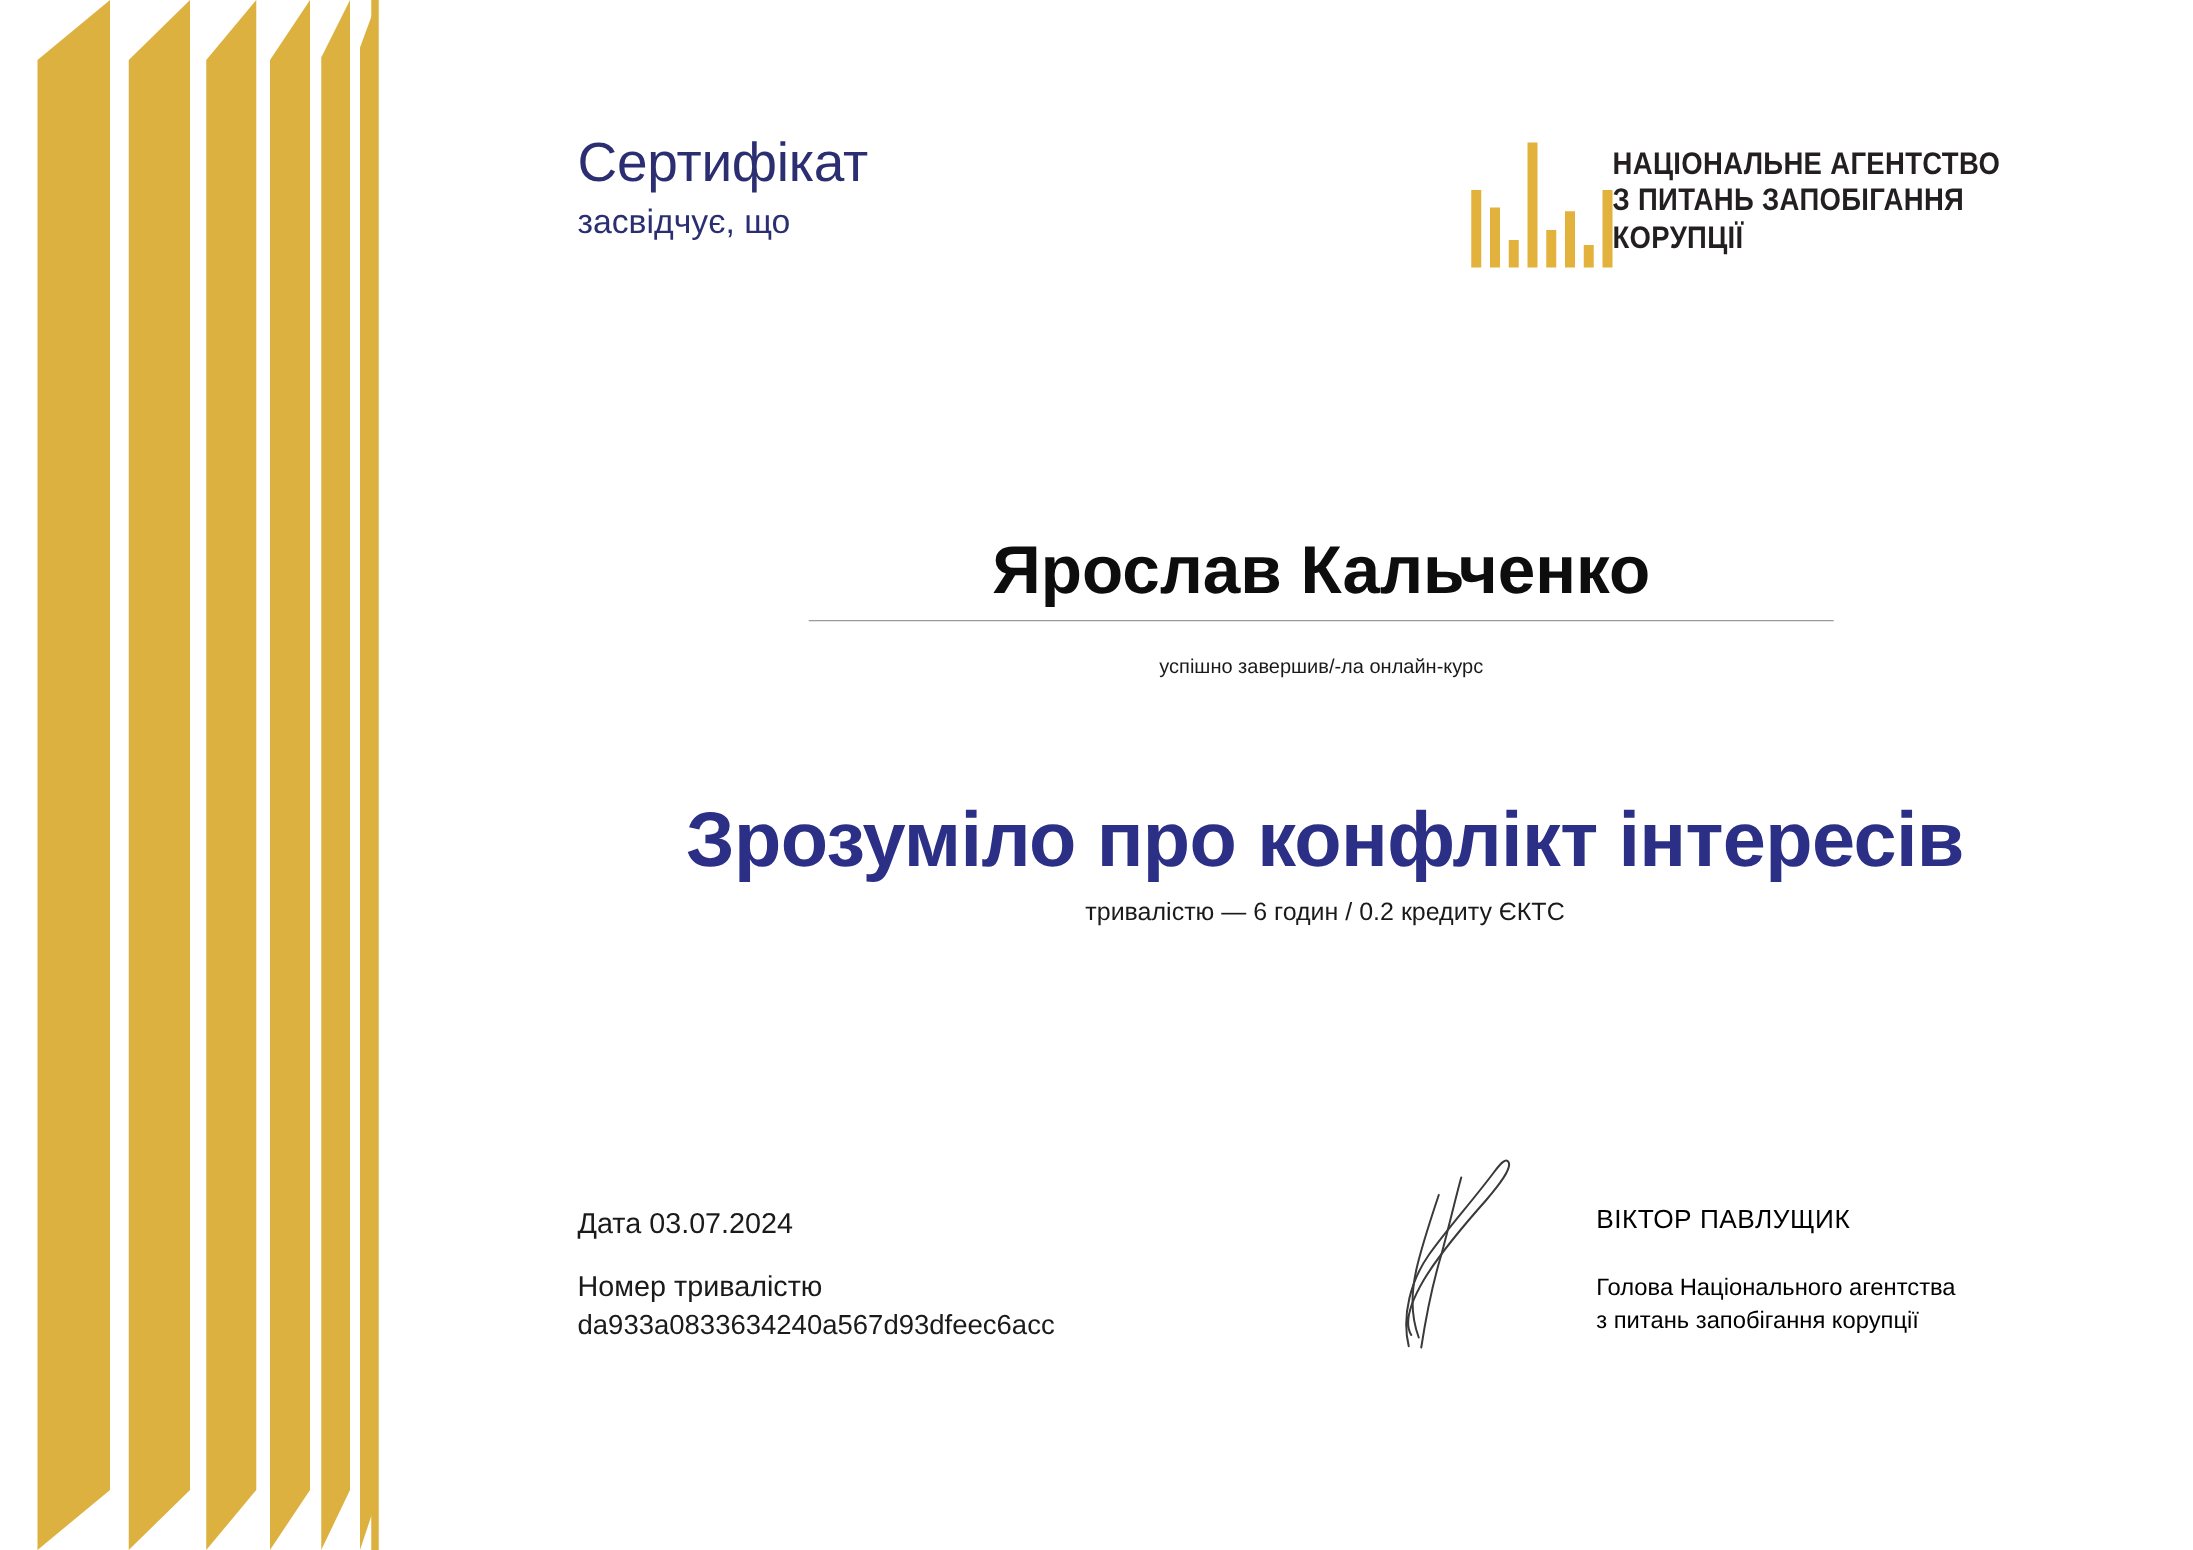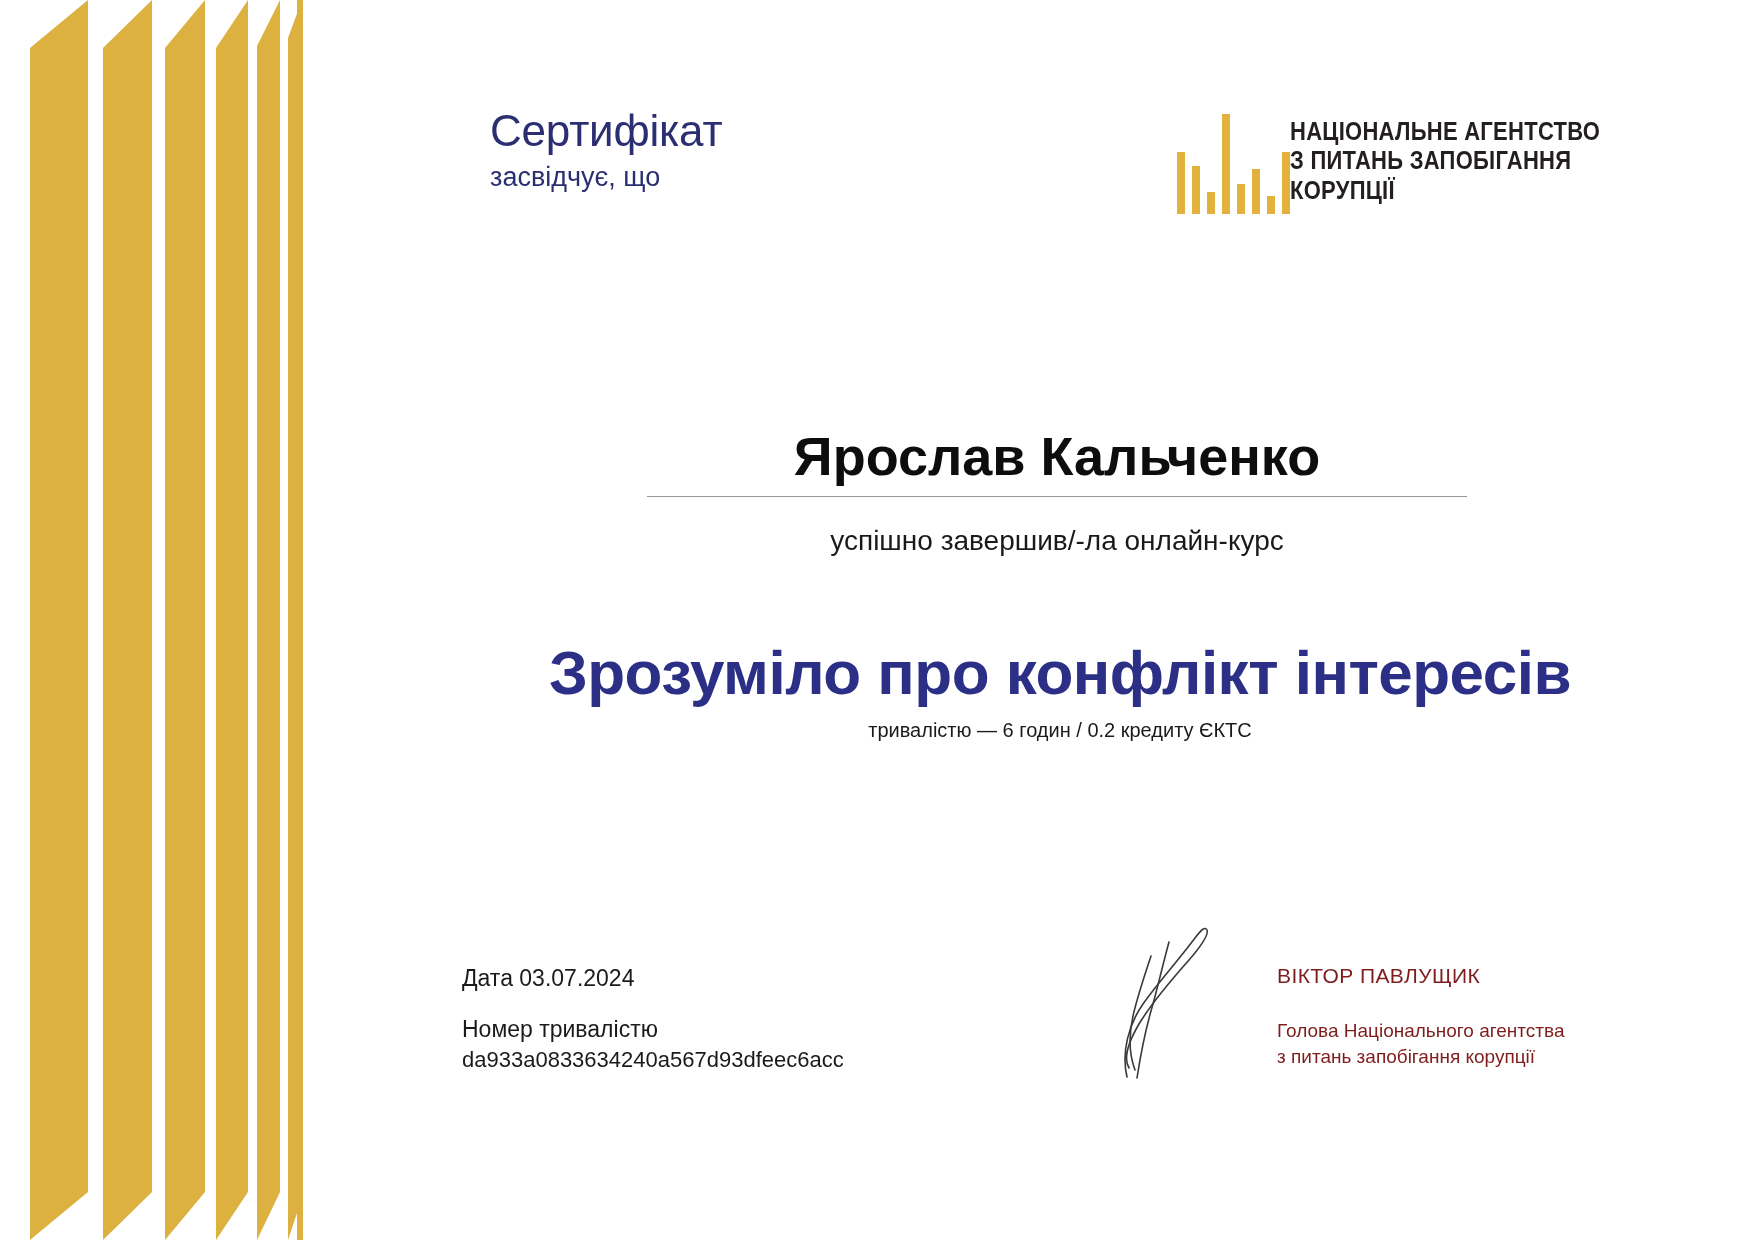--- a/index.html
+++ b/index.html
@@ -28,21 +28,20 @@
     left: 462px;
     top: 108px;
     width: 1180px;
     display: flex;
     align-items: flex-start;
     justify-content: space-between;
   }
   .title-block {
     display: flex;
     flex-direction: column;
-    margin-left: 28px;
   }
   .cert-title {
     font-size: 44px;
     color: #2b2f72;
     line-height: 1.05;
     letter-spacing: -0.2px;
     font-weight: 400;
     white-space: nowrap;
   }
   .cert-subtitle {
@@ -104,21 +103,21 @@
     line-height: 1.1;
     padding-bottom: 10px;
   }
   .recipient-rule {
     width: 820px;
     height: 1px;
     background: #9a9a9a;
     margin: 0 auto;
   }
   .completion-text {
-    font-size: 28px;
+    font-size: 16px;
     color: #1a1a1a;
     margin-top: 28px;
     font-weight: 400;
   }
 
   
   .course-block {
     position: absolute;
     left: 420px;
     top: 638px;
@@ -173,21 +172,21 @@
     align-items: flex-start;
   }
   .signature {
     width: 160px;
     height: 170px;
     position: relative;
   }
   .signatory {
     margin-left: 32px;
     padding-top: 52px;
-    color: #7f1d1d;
+    color: #000000;
   }
   .signatory-name {
     font-size: 21px;
     letter-spacing: 0.4px;
     white-space: nowrap;
   }
   .signatory-role {
     font-size: 19px;
     line-height: 1.38;
     margin-top: 30px;

